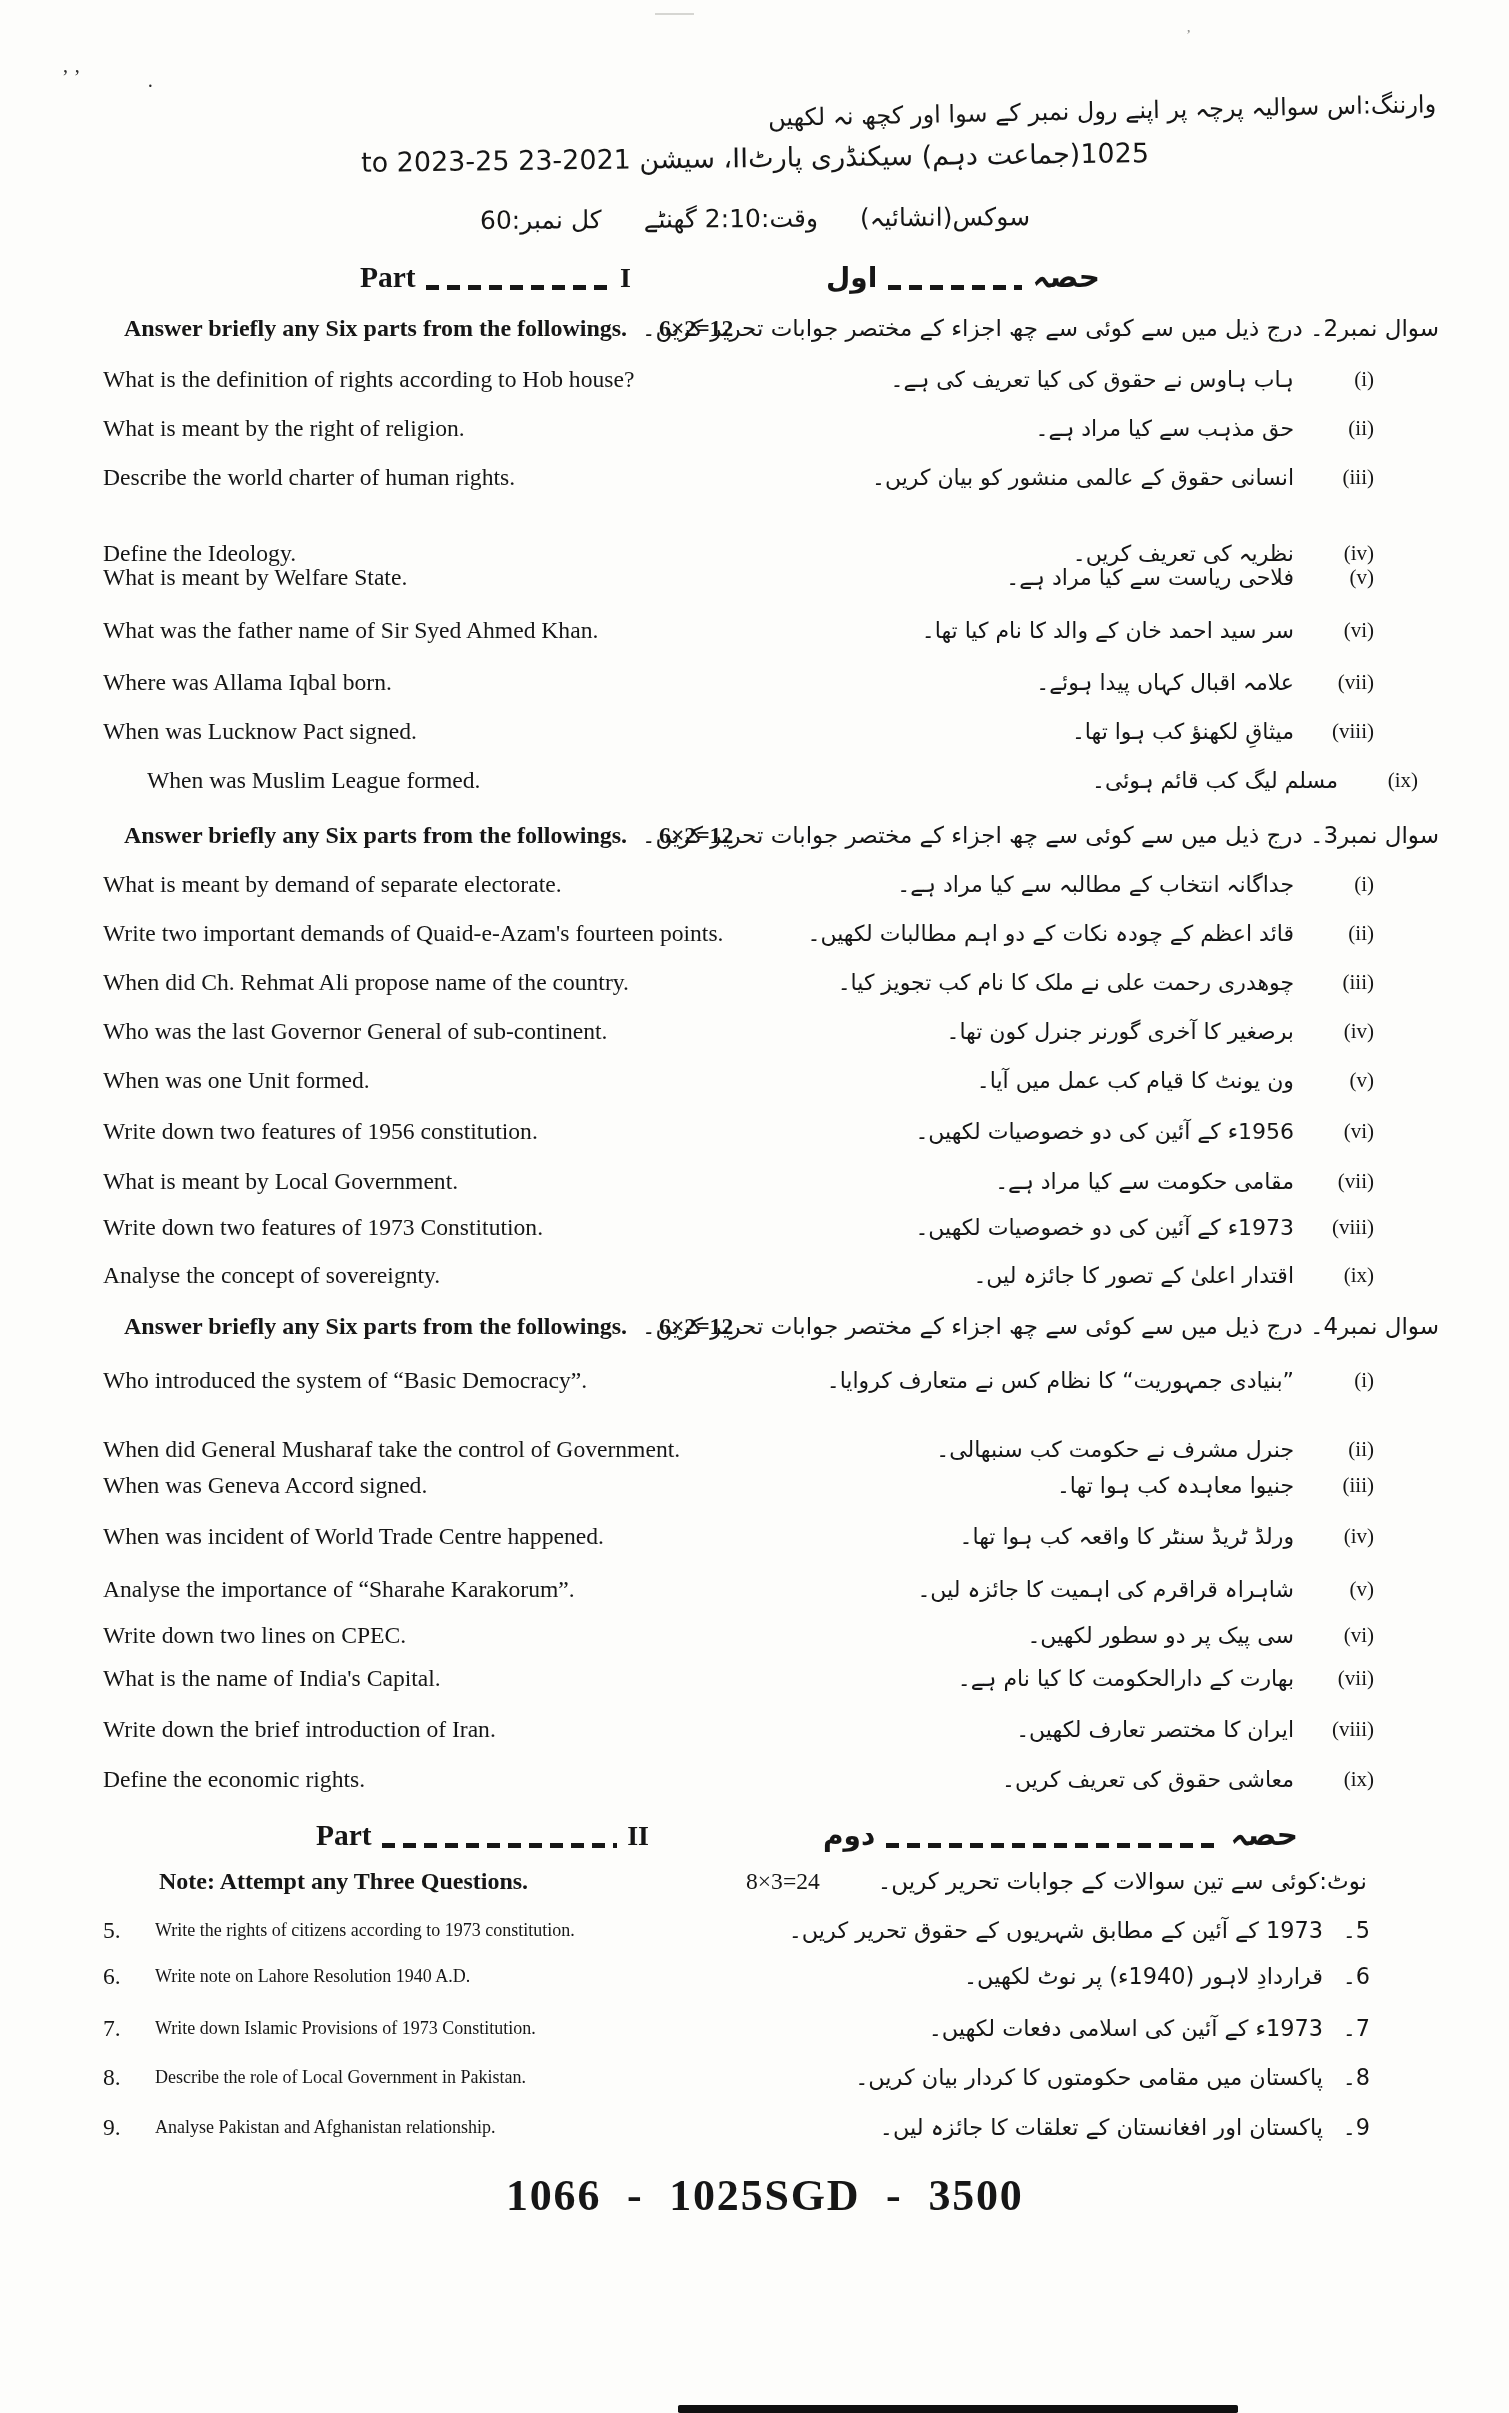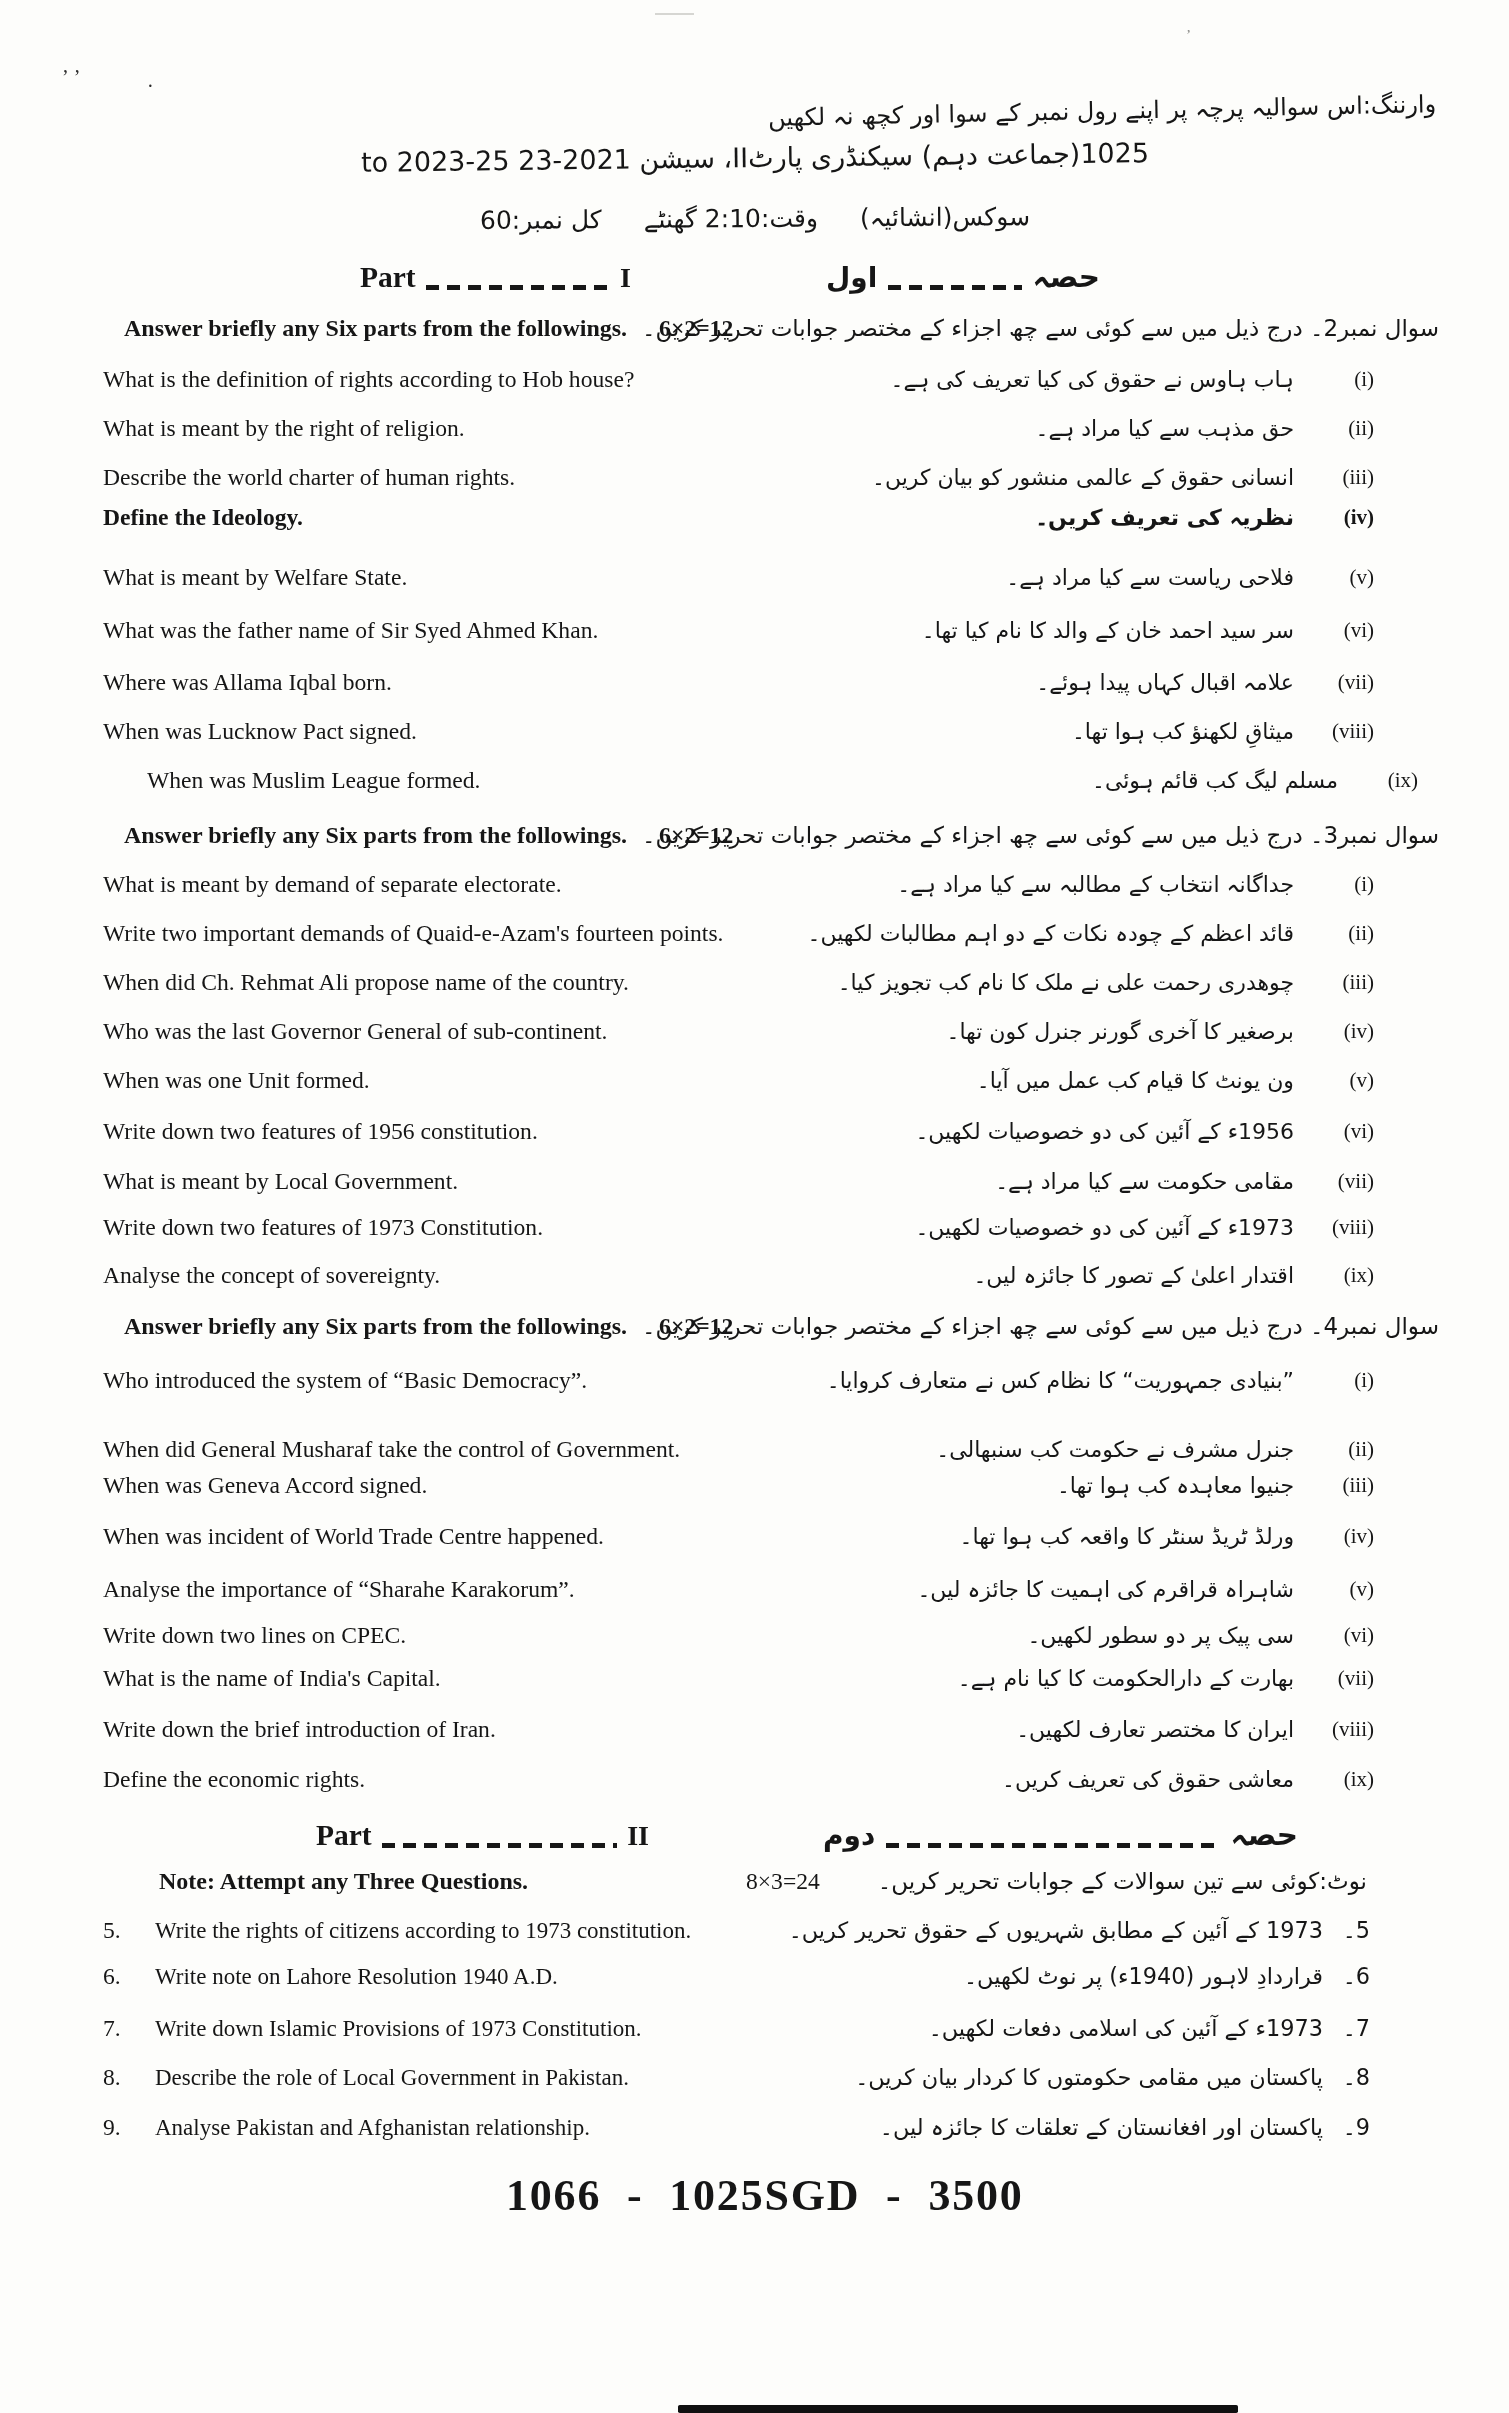--- a/index.html
+++ b/index.html
@@ -24,21 +24,21 @@
   .sec-marks{margin-left:32px;font-weight:bold;font-size:23.6px}
   .sec-header-ur{position:absolute;right:70px;font-size:23px;white-space:nowrap}
   .item-en{position:absolute;left:103px;font-size:23.6px;white-space:nowrap}
   .item-num{position:absolute;right:135px;font-size:21px;direction:ltr}
   .item-ur{position:absolute;right:215px;font-size:22px;white-space:nowrap}
   
   .note-en{position:absolute;left:159px;font-size:24px;font-weight:bold}
   .note-marks{position:absolute;left:746px;font-size:23.6px}
   .note-ur{position:absolute;right:142px;font-size:23px}
   .lq-num-en{position:absolute;left:103px;font-size:23.6px}
-  .lq-en{position:absolute;left:155px;font-size:23px}
+  .lq-en{position:absolute;left:155px;font-size:18px}
   .lq-num-ur{position:absolute;right:139px;font-size:22.4px}
   .lq-ur{position:absolute;right:186px;font-size:22.4px}
   
   .footer{position:absolute;top:2170px;left:506px;font-size:44px;font-weight:bold;letter-spacing:1.8px;word-spacing:13px;white-space:nowrap}
   .bottom-bar{position:absolute;left:678px;top:2405px;width:560px;height:8.3px;background:#101010;border-radius:1.8px}
   .smark{position:absolute;color:#2b2b2b;font-size:20px}
   .topline{position:absolute;left:655px;top:13px;width:39px;height:2.4px;background:#d6d6d2}
 </style>
 </head>
 <body>
@@ -84,21 +84,21 @@
       <div class="row" style="top: 411px; height: 35px; line-height: 35px; padding-left: 16px;">
         <div class="item-en en">What is meant by the right of religion.</div>
         <div class="item-ur ur">حق مذہب سے کیا مراد ہے۔</div>
         <div class="item-num en">(ii)</div>
       </div>
       <div class="row" style="top: 460px; height: 35px; line-height: 35px;">
         <div class="item-en en">Describe the world charter of human rights.</div>
         <div class="item-ur ur">انسانی حقوق کے عالمی منشور کو بیان کریں۔</div>
         <div class="item-num en">(iii)</div>
       </div>
-      <div class="row" style="top: 500px; height: 35px; line-height: 35px; font-weight: bold;">
+      <div class="row" style="top: 536px; height: 35px; line-height: 35px;">
         <div class="item-en en">Define the Ideology.</div>
         <div class="item-ur ur">نظریہ کی تعریف کریں۔</div>
         <div class="item-num en">(iv)</div>
       </div>
       <div class="row" style="top: 560px; height: 35px; line-height: 35px;">
         <div class="item-en en">What is meant by Welfare State.</div>
         <div class="item-ur ur">فلاحی ریاست سے کیا مراد ہے۔</div>
         <div class="item-num en">(v)</div>
       </div>
       <div class="row" style="top: 613px; height: 35px; line-height: 35px;">

